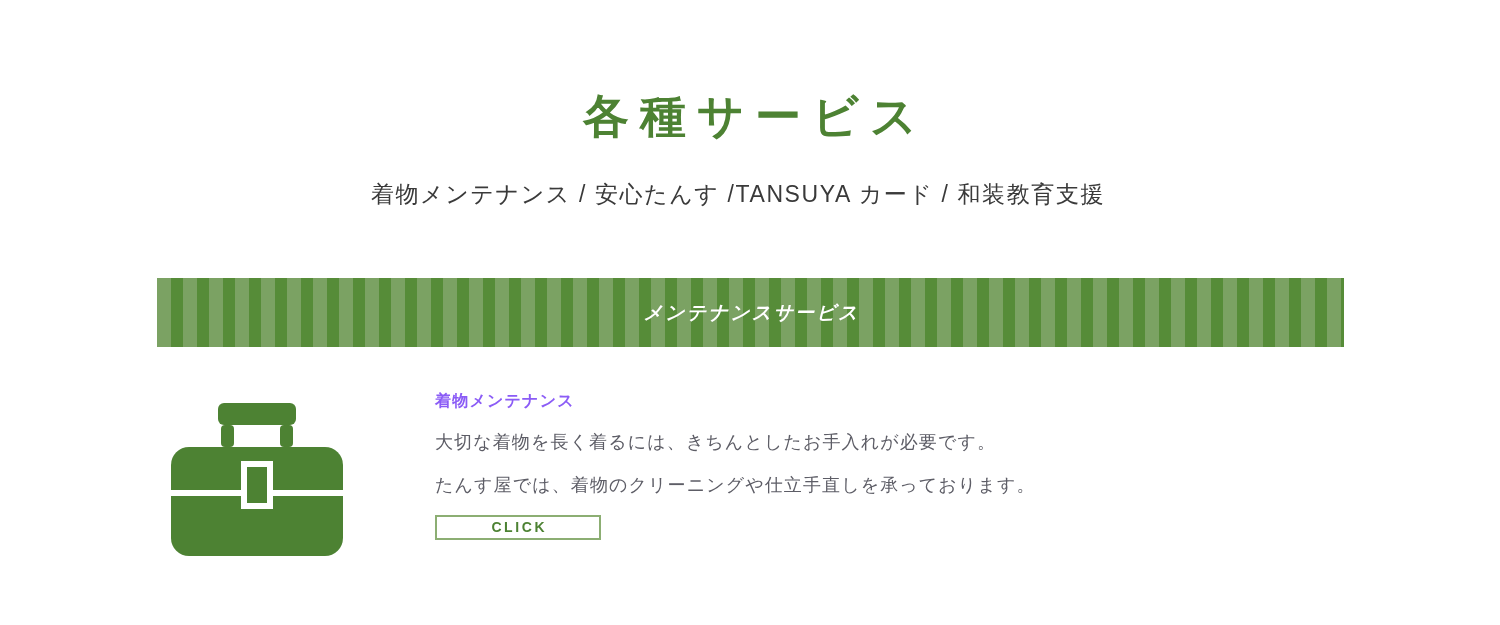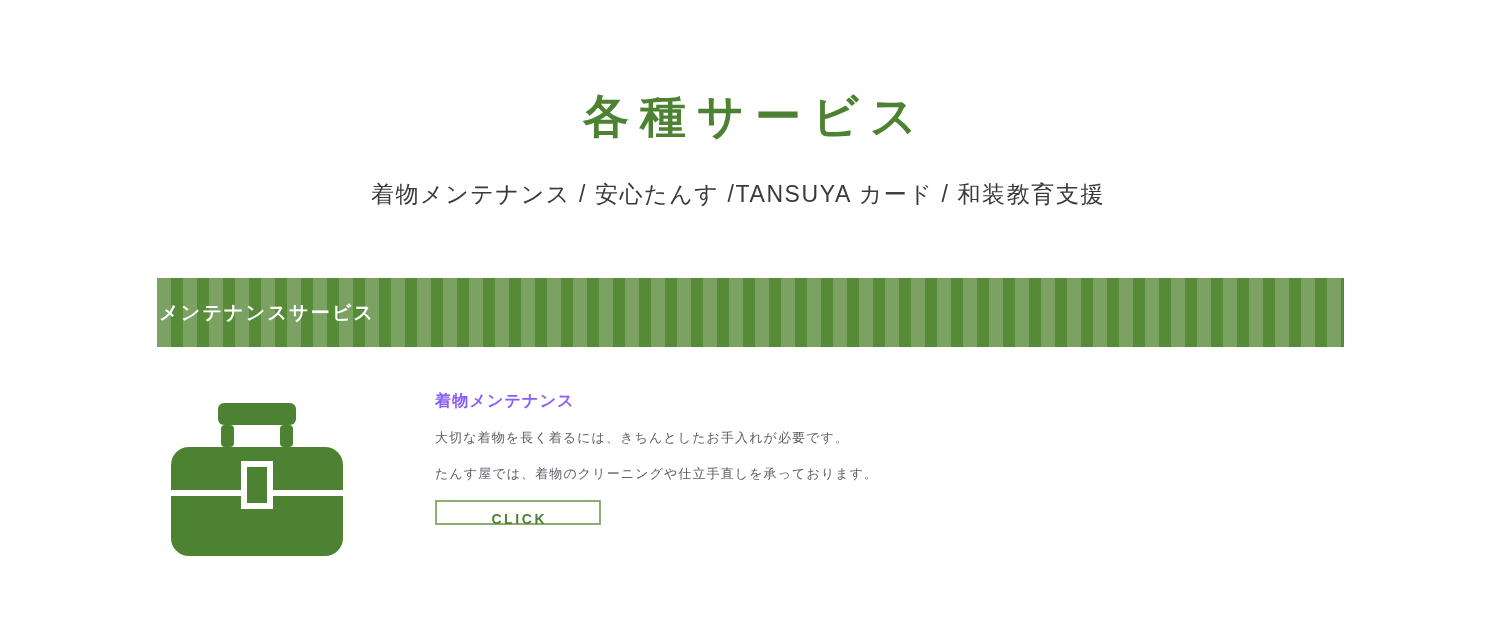--- a/index.html
+++ b/index.html
@@ -61,20 +61,22 @@
     background-color: #7ba263;
     background-image: repeating-linear-gradient(
         to right,
         #7ba263 0px,
         #7ba263 14px,
         #568c38 14px,
         #568c38 26px
     );
     display: flex;
     align-items: center;
+    justify-content: center;
+    font-style: italic;
   }
   .section-banner-label {
     color: #ffffff;
     font-size: 19px;
     font-weight: bold;
     letter-spacing: 2.2px;
     text-indent: 2.2px;
     white-space: nowrap;
     text-shadow: 0 0 1px rgba(0,0,0,0.10);
   }
@@ -113,21 +115,21 @@
     font-size: 16px;
     font-weight: bold;
     letter-spacing: 1.2px;
     line-height: 1.4;
     margin: 0 0 14px 0;
     white-space: nowrap;
   }
 
   .service-text {
     color: #5d5d66;
-    font-size: 13px;
+    font-size: 18px;
     font-weight: 400;
     letter-spacing: 1.1px;
     line-height: 1.45;
     margin: 17px 0 10px 0;
     white-space: nowrap;
   }
 
   .click-button {
     display: inline-block;
     box-sizing: border-box;
@@ -138,21 +140,21 @@
     background: #ffffff;
     color: #4d8233;
     font-size: 14px;
     font-weight: bold;
     letter-spacing: 2.6px;
     text-indent: 2.6px;
     line-height: 21px;
     text-align: center;
     text-decoration: none;
     cursor: pointer;
-    padding: 7px;
+    padding: 0;
     white-space: nowrap;
   }
 </style>
 </head>
 <body>
 
 <div class="page">
 
   <h1 class="page-title">各種サービス</h1>
 

